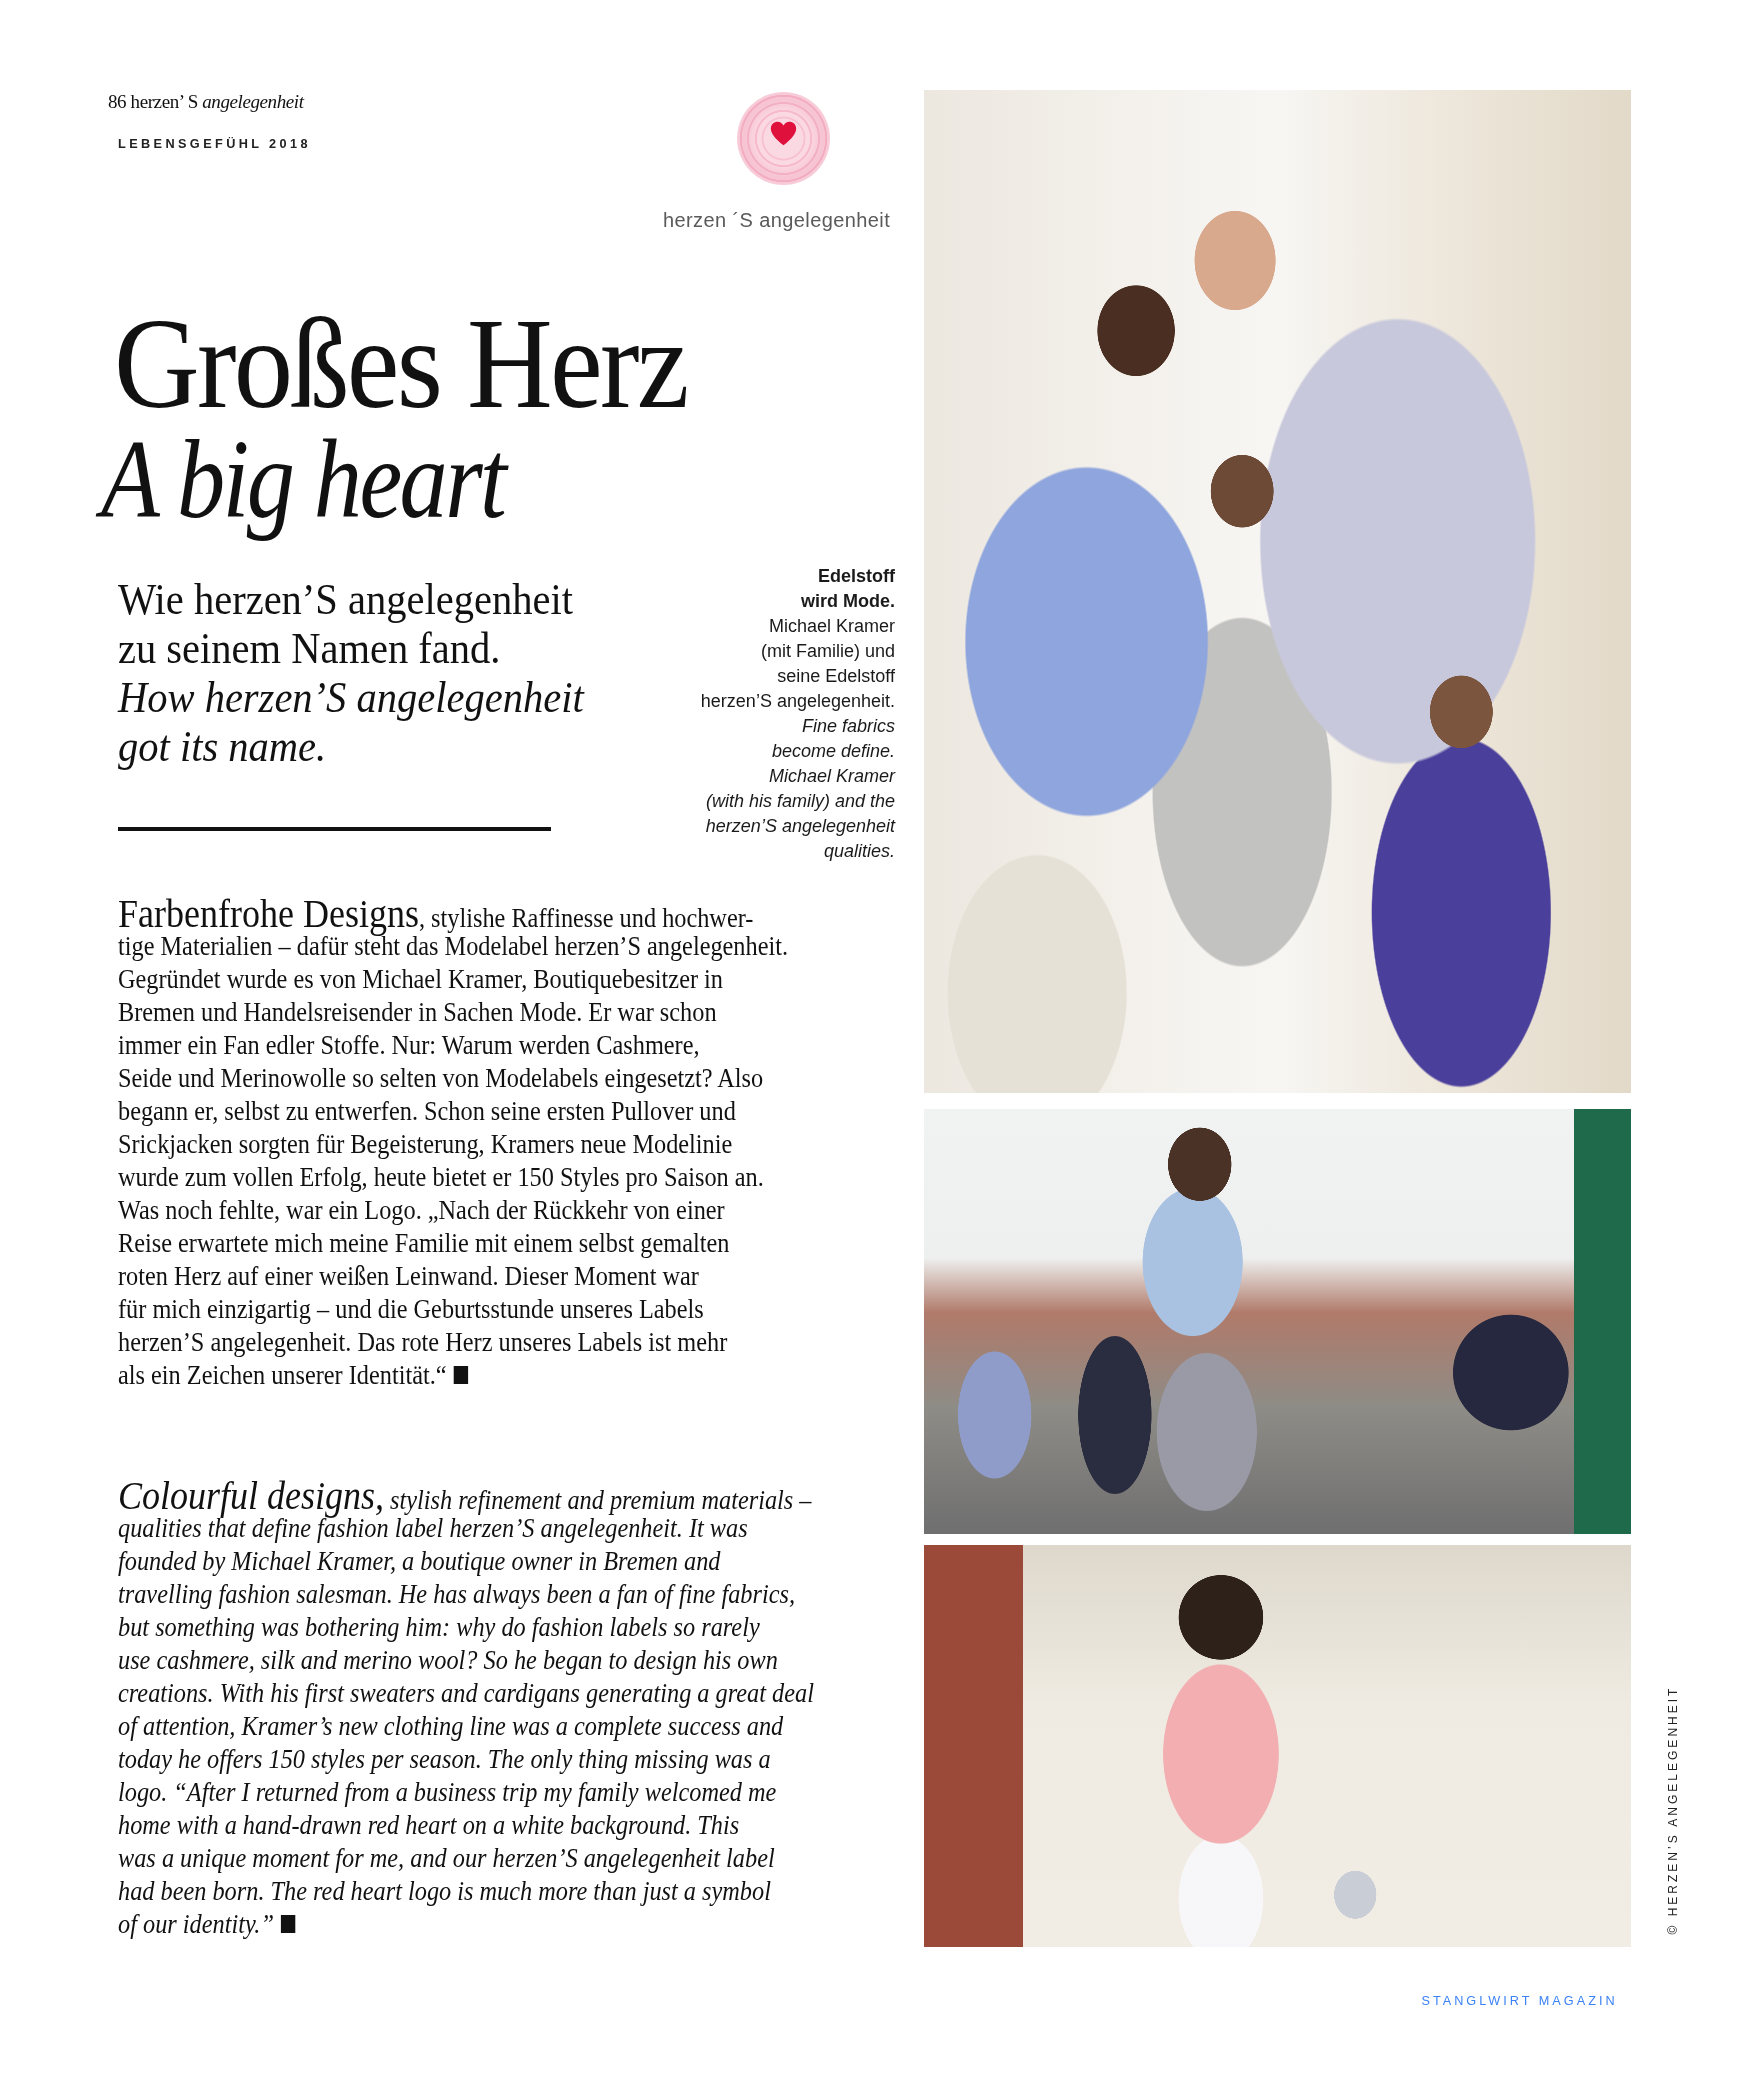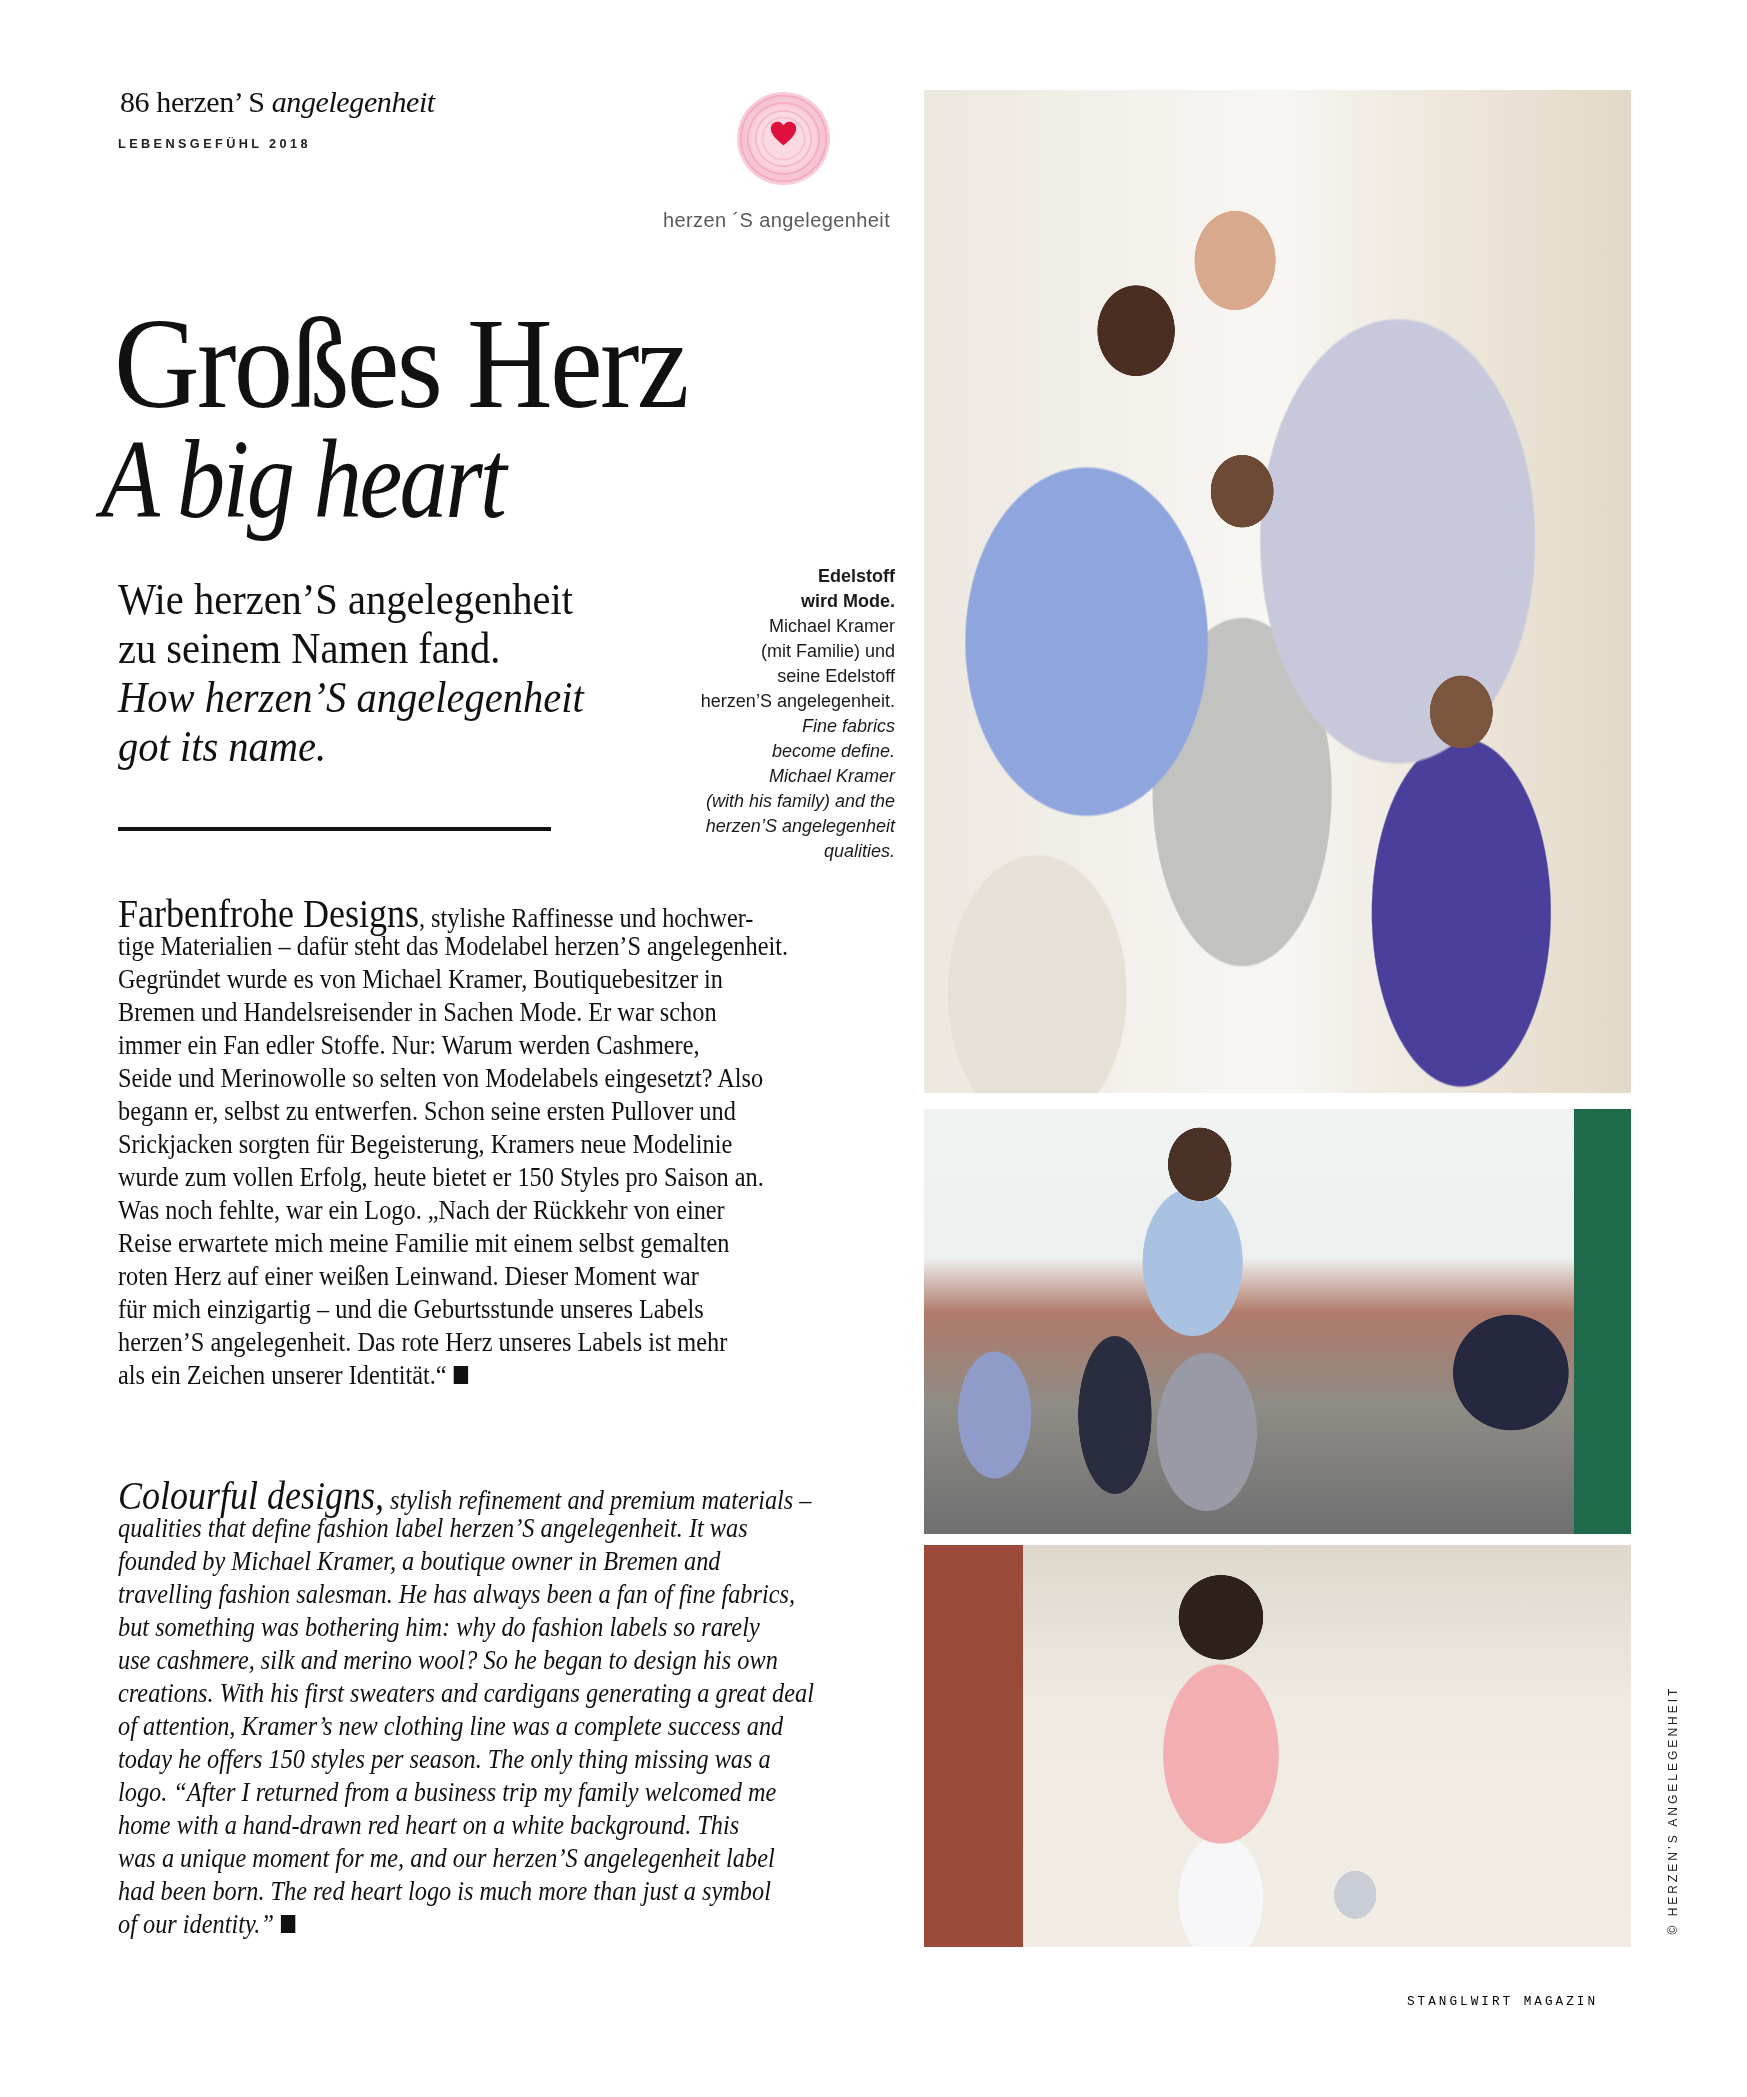--- a/index.html
+++ b/index.html
@@ -1,21 +1,21 @@
 <!DOCTYPE html>
 <html style="font-size:12px"><head>
 <meta charset="utf-8">
 <style>
   html, body { margin:0; padding:0; background:#ffffff; }
   body { width:1748px; height:2097px; position:relative; overflow:hidden; color:#111; }
   .abs { position:absolute; }
   .serif { font-family:"Liberation Serif","DejaVu Serif",serif; }
   .sans { font-family:"Liberation Sans","DejaVu Sans",sans-serif; }
 
-  #running-head { left:120px; top:85px; font-size:30px; line-height:33px; white-space:nowrap; letter-spacing:-0.4px; }
+  #running-head { left:108px; top:85px; font-size:19px; line-height:33px; white-space:nowrap; letter-spacing:-0.4px; }
   #running-head .it { font-style:italic; }
   #section-label { left:118px; top:137px; font-size:12.7px; letter-spacing:3.4px; line-height:15px; color:#222;font-weight:bold; }
 
   #logo { left:723px; top:88px; width:120px; height:157px; }
   #logo-mark { position:absolute; left:13.5px; top:3.7px; width:93px; height:93px; border-radius:50%;
     background:
       radial-gradient(circle at 50% 50%, rgba(255,255,255,0) 0 30%, rgba(240,150,175,0.35) 31% 33%, rgba(255,255,255,0) 34% 40%, rgba(240,150,175,0.45) 41% 43%, rgba(255,255,255,0) 44% 52%, rgba(240,150,175,0.5) 53% 55%, rgba(255,255,255,0) 56% 63%, rgba(240,150,175,0.55) 64% 66%, rgba(255,255,255,0) 67% 100%),
       radial-gradient(circle at 50% 50%, #fbd9e3 0 40%, #f6c3d2 60%, #fde9ef 100%);
   }
   #logo-heart { position:absolute; left:33px; top:28.5px; width:27px; height:27px; }
@@ -69,21 +69,21 @@
     background:
       radial-gradient(ellipse 60px 60px at 42% 18%, #2d2119 0 70%, transparent 71%),
       radial-gradient(ellipse 82px 127px at 42% 52%, #f2aeb0 0 70%, transparent 71%),
       radial-gradient(ellipse 60px 90px at 42% 88%, #f7f7f9 0 70%, transparent 71%),
       radial-gradient(ellipse 30px 34px at 61% 87%, #c9cdd6 0 70%, transparent 71%),
       linear-gradient(90deg, #9b4a3a 0 14%, transparent 14% 100%),
       linear-gradient(180deg, #ded8cc 0%, #efebe2 40%, #f1ede4 100%);
   }
 
   #credit { left:1578px; top:1832px; width:190px; text-align:center; font-size:12px; letter-spacing:3px; transform:rotate(-90deg); transform-origin:center center; color:#222; white-space:nowrap; line-height:15px; }
-  #footer { left:1407px; top:1994px; width:225px; text-align:left; font-size:12.7px; letter-spacing:3px; color:#000000; line-height:15px;font-family:Liberation Mono, monospace; }
+  #footer { left:1407px; top:1994px; width:225px; text-align:center; font-size:12.7px; letter-spacing:3px; color:#3b82f6; line-height:15px; }
 </style>
 </head>
 <body>
 
 <div id="running-head" class="abs serif">
   <span>86</span>
   <span>herzen’ S</span>
   <span class="it">angelegenheit</span>
 </div>
 <div id="section-label" class="abs sans">LEBENSGEFÜHL 2018</div>

